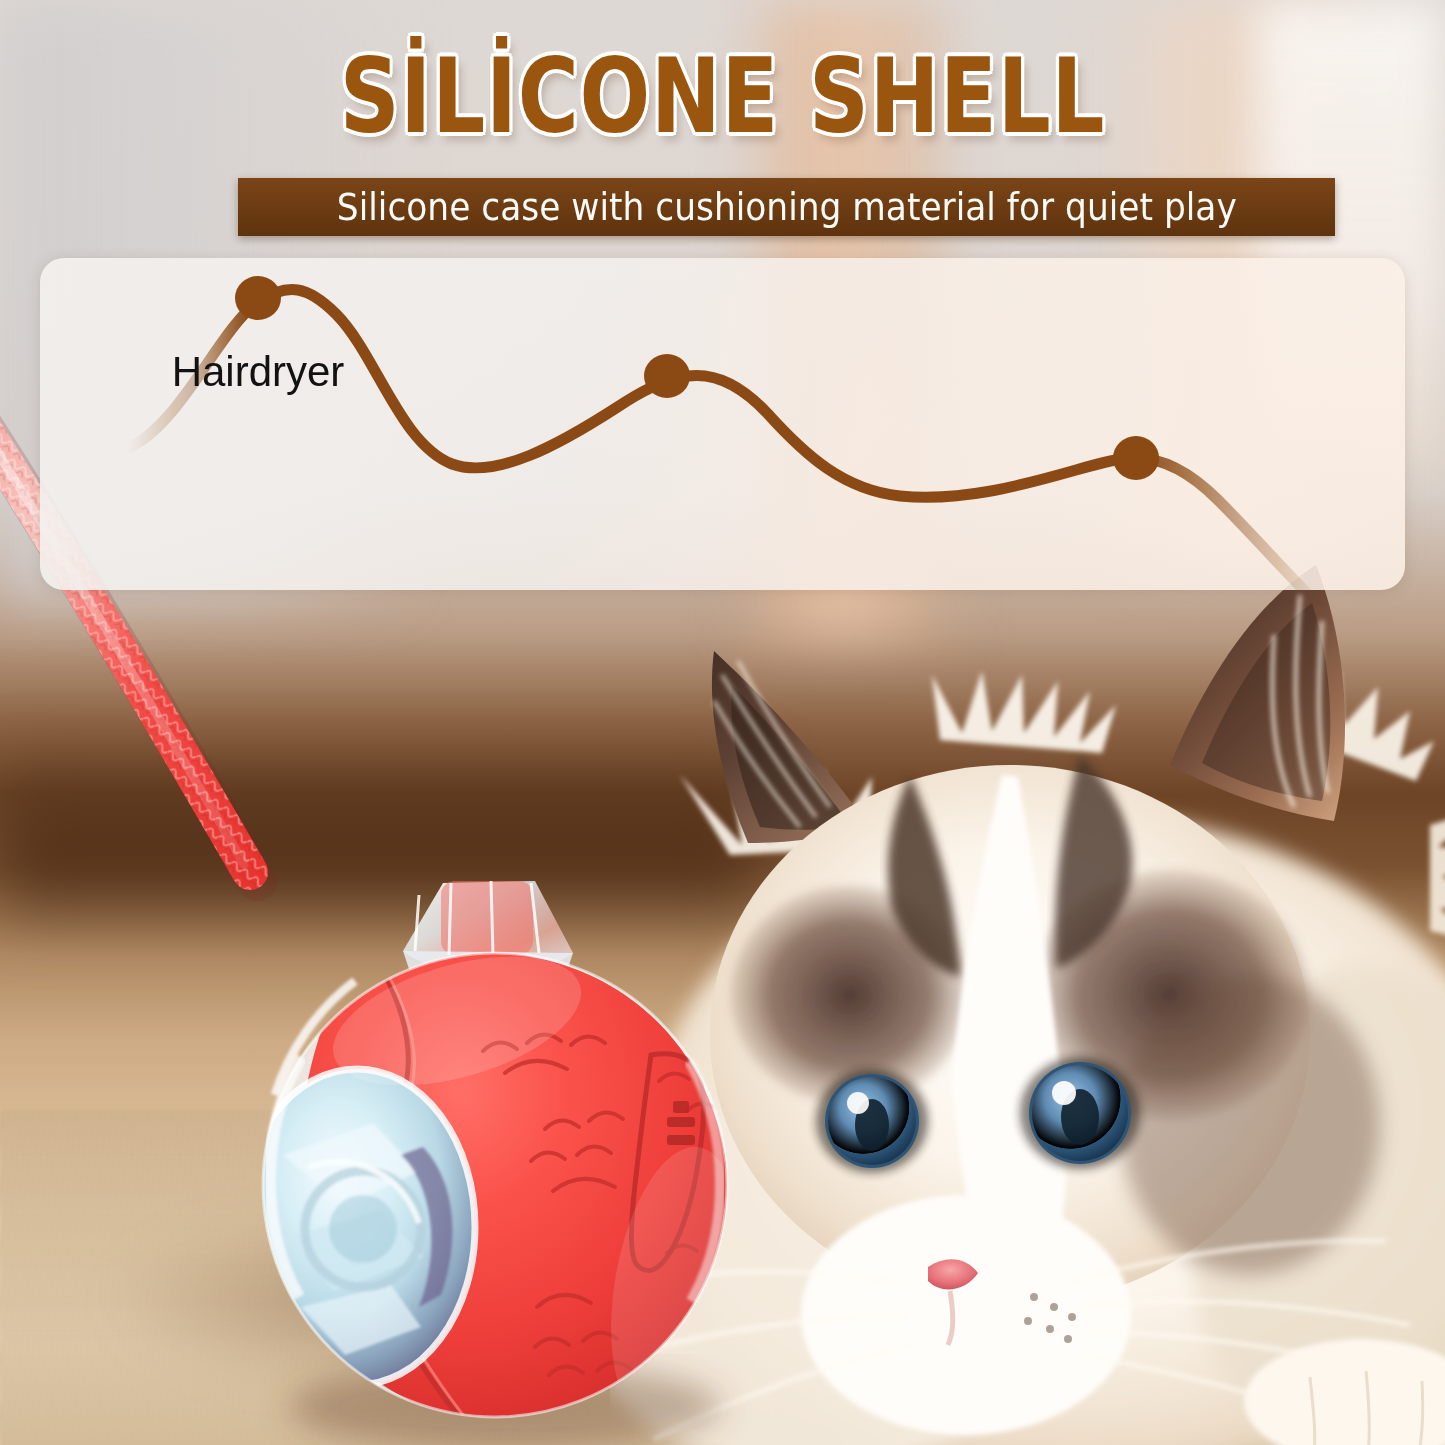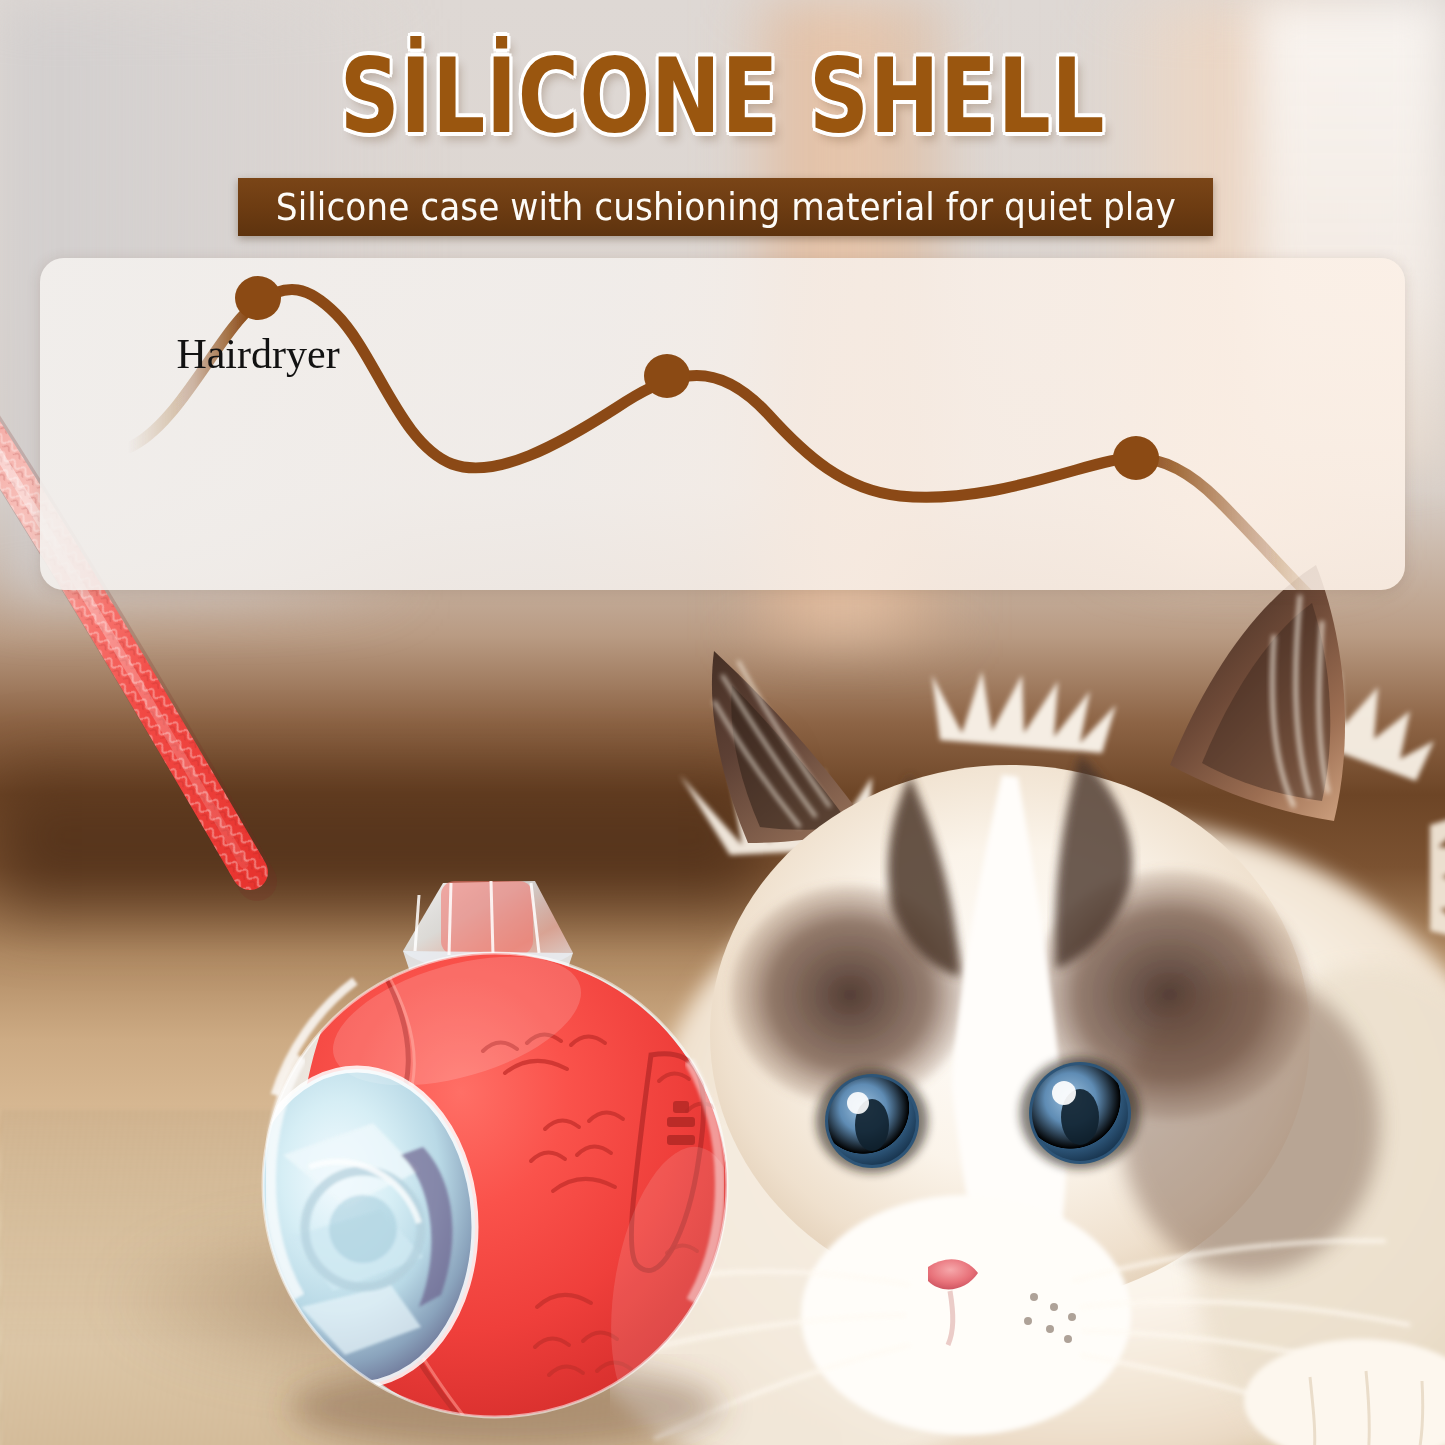--- a/index.html
+++ b/index.html
@@ -120,21 +120,21 @@
        2px 0 0 #fff, -2px 0 0 #fff, 0 2px 0 #fff, 0 -2px 0 #fff,
        2px 2px 0 #fff, -2px 2px 0 #fff, 2px -2px 0 #fff, -2px -2px 0 #fff,
        4px 0 0 #fff, -4px 0 0 #fff, 0 4px 0 #fff, 0 -4px 0 #fff,
        3px 3px 0 #fff, -3px 3px 0 #fff, 3px -3px 0 #fff, -3px -3px 0 #fff,
        6px 8px 10px rgba(90,55,25,0.25);
   }
 
   .subtitle-bar {
     position: absolute;
     left: 238px; top: 178px;
-    width: 975px; height: 58px;
+    width: 1097px; height: 58px;
     background: linear-gradient(180deg,#7a4517 0%, #6d3c12 50%, #5e330e 100%);
     box-shadow: 0 3px 8px rgba(60,33,12,0.35);
   }
   .subtitle-text {
     position: absolute;
     left: 0; right: 0; top: 50%;
     transform: translateY(-50%);
     text-align: center;
     color: #fdfbf7;
     font-family: "DejaVu Sans", sans-serif;
@@ -175,25 +175,25 @@
   .pt-db {
     font-family: "DejaVu Sans", sans-serif;
     font-weight: bold;
     font-size: 39px;
     color: #8b4a14;
     letter-spacing: 0px;
     line-height: 1.08;
   }
   .pt-db > span { display: inline-block; transform: scaleX(0.88); }
   .pt-name {
-    font-family: Liberation Serif, serif;
+    font-family: Liberation Sans, sans-serif;
     font-size: 42px;
     color: #121212;
     line-height: 1.15;
-    margin-top: 0;
+    margin-top: 18px;
   }
 
   .lbl-hairdryer { left: 148px; top: 330px; width: 220px; }
   .lbl-toyball   { left: 562px; top: 416px; width: 220px; }
   .lbl-night     { left: 1026px; top: 324px; width: 220px; }
 
   
   .cord {
     position: absolute;
     left: -40px; top: 352px;

